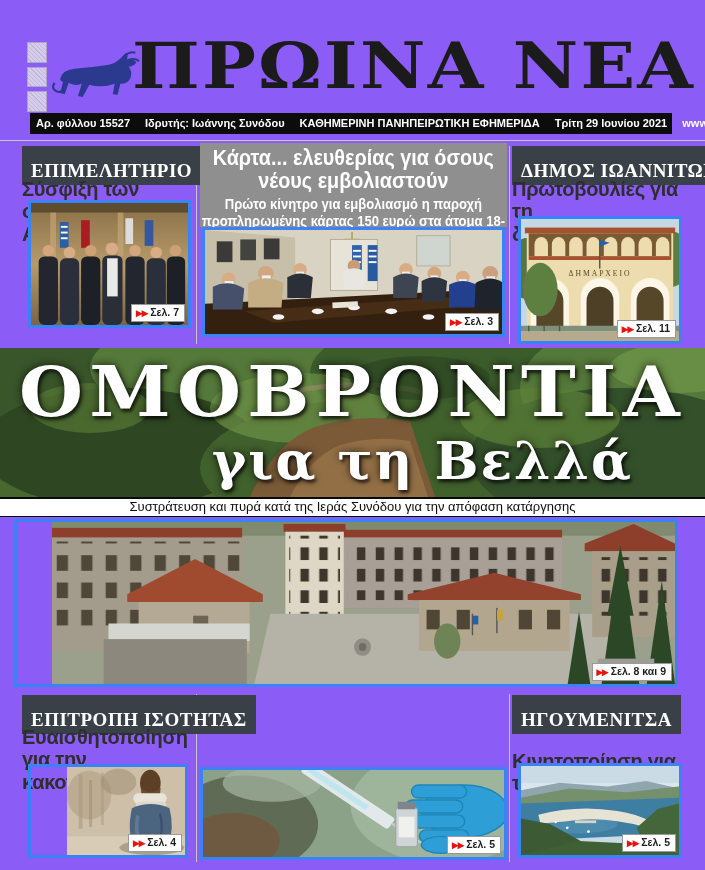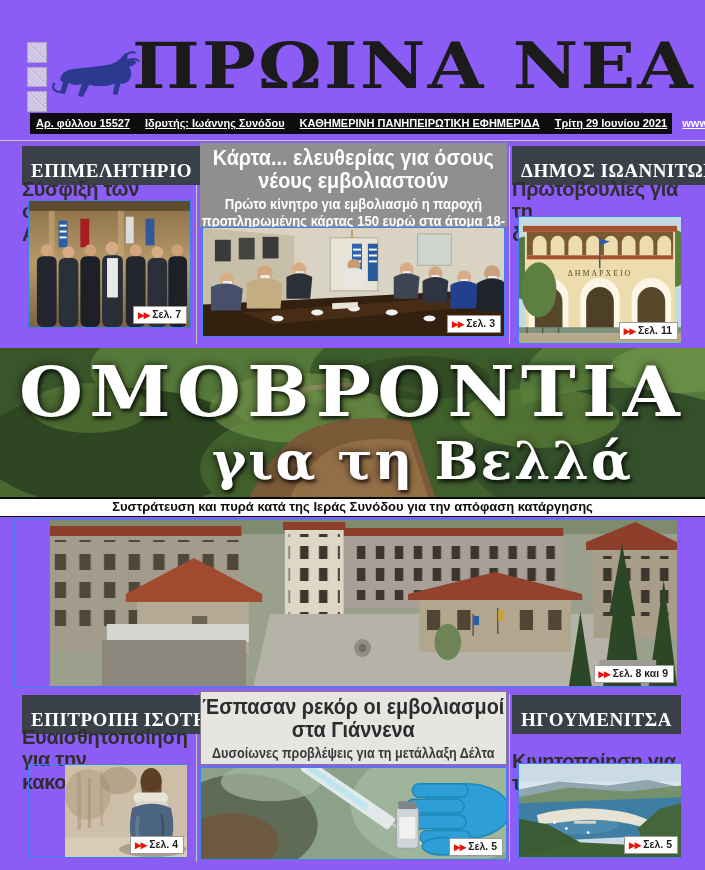--- a/index.html
+++ b/index.html
@@ -9,28 +9,28 @@
   .stamps{position:absolute;left:27px;top:42px;width:22px;height:70px;display:flex;flex-direction:column;gap:4px;}
   .stamp{width:18px;height:20px;border:1px solid #b9b9b9;background:
          repeating-linear-gradient(45deg,#e9e9e9 0 2px,#cfcfcf 2px 3px);opacity:.8;}
   .bull{position:absolute;left:47px;top:50px;width:94px;height:60px;}
   .mast-title{position:absolute;left:132px;top:22px;width:560px;height:88px;
       font-family:"DejaVu Serif","Liberation Serif",serif;font-weight:bold;font-size:64px;
       line-height:88px;color:#1b1b1b;letter-spacing:2px;white-space:nowrap;
       transform:scaleX(1.12);transform-origin:0 50%;}
   .infobar{position:absolute;left:30px;top:113px;width:642px;height:21px;background:#0c0c0c;
       color:#fff;font-size:11px;font-weight:bold;line-height:21px;text-align:center;white-space:nowrap;}
-  .infobar span{margin:6px 6px;text-decoration:underline;}
+  .infobar span{margin:6px 6px;}
   .hairline{position:absolute;left:0;top:140px;width:705px;height:1px;background:#c9c9c9;}
   
   .kick{position:absolute;background:#3a4047;color:#fff;font-family:"Liberation Serif",serif;
       font-weight:bold;font-size:19px;letter-spacing:.5px;padding:14px 9px 3px;white-space:nowrap;}
   .hl{position:absolute;font-weight:bold;color:#2e2e2e;font-size:20px;line-height:1.12;
       letter-spacing:-0.3px;cursor:pointer;}
-  .ph{position:absolute;border:1px solid #3b82f6;box-sizing:border-box;overflow:hidden;cursor:pointer;}
+  .ph{position:absolute;border:3px solid #3b82f6;box-sizing:border-box;overflow:hidden;cursor:pointer;}
   .ph svg{display:block;width:100%;height:100%;}
   .ptag{position:absolute;right:3px;bottom:3px;background:#fff;border:1px solid #9a9a9a;
       padding:1px 5px 1px 4px;font-size:10.5px;font-weight:bold;color:#1d1d1d;line-height:13px;
       white-space:nowrap;cursor:pointer;}
   .ptag .arr{color:#e8130d;font-size:8.5px;letter-spacing:-1px;margin-right:3px;}
   .vr{position:absolute;width:1px;background:#c6c6c6;}
   
   .gbox{position:absolute;left:200px;top:143px;width:307px;height:84px;background:#8f8f8f;
       color:#fff;text-align:center;overflow:hidden;}
   .squeeze{transform:scaleX(.9);transform-origin:50% 0;width:111%;margin-left:-5.5%;}
@@ -45,21 +45,21 @@
   .hero-t1{position:absolute;left:0;top:350px;width:705px;text-align:center;
       font-family:"DejaVu Serif","Liberation Serif",serif;font-weight:bold;font-size:70px;
       line-height:84px;color:#fff;letter-spacing:6px;transform:scaleX(1.05);transform-origin:50% 0;
       text-shadow:0 0 8px rgba(0,0,0,.75),2px 3px 3px rgba(0,0,0,.6);cursor:pointer;}
   .hero-t2{position:absolute;left:0;top:430px;width:705px;text-align:center;
       font-family:"DejaVu Serif","Liberation Serif",serif;font-weight:bold;font-size:52px;
       line-height:62px;color:#fff;letter-spacing:2px;transform:translateX(70px);
       text-shadow:0 0 8px rgba(0,0,0,.75),2px 3px 3px rgba(0,0,0,.6);cursor:pointer;}
   .deck{position:absolute;left:0;top:497px;width:705px;height:20px;background:#fff;
       border-top:2px solid #0a0a0a;border-bottom:1px solid #0a0a0a;box-sizing:border-box;
-      text-align:center;font-size:13px;font-weight:bold;line-height:16px;color:#0d0d0d;}
+      text-align:center;font-size:13px;font-weight:normal;line-height:16px;color:#0d0d0d;}
 </style>
 </head>
 <body>
 
 <div class="page">
 
   <div class="stamps">
     <div class="stamp"></div>
     <div class="stamp"></div>
     <div class="stamp"></div>
@@ -354,26 +354,20 @@
       <path d="M96,52 q-4,16 2,28" stroke="#5f7a96" stroke-width="5" fill="none"></path>
       <path d="M126,50 q5,14 0,30" stroke="#3a506a" stroke-width="3" fill="none"></path>
       <rect x="92" y="82" width="20" height="7" rx="3" fill="#2e2a26"></rect>
       <rect x="118" y="82" width="20" height="7" rx="3" fill="#2e2a26"></rect>
     </svg>
     <div class="ptag">
       <span class="arr">▶▶</span><span>Σελ. 4</span>
     </div>
   </div>
 
-  <div class="lbox">
-    <div class="squeeze">
-      <div class="bh">Έσπασαν ρεκόρ οι εμβολιασμοί στα Γιάννενα</div>
-      <div class="bs">Δυσοίωνες προβλέψεις για τη μετάλλαξη Δέλτα</div>
-    </div>
-  </div>
   <div class="ph" style="left:200px;top:767px;width:307px;height:93px;">
     <svg viewBox="0 0 306 93" preserveAspectRatio="none">
       <rect width="306" height="93" fill="#8ba188"></rect>
       <ellipse cx="245" cy="38" rx="95" ry="62" fill="#9fb59b"></ellipse>
       <ellipse cx="42" cy="58" rx="75" ry="52" fill="#5f6b55"></ellipse>
       <ellipse cx="30" cy="76" rx="48" ry="30" fill="#6e5a41"></ellipse>
       <ellipse cx="70" cy="14" rx="50" ry="20" fill="#a7b7a2" opacity=".7"></ellipse>
       <g fill="#2e9fd6" stroke="#1d86b8" stroke-width="1.5">
         <ellipse cx="266" cy="44" rx="44" ry="28"></ellipse>
         <rect x="212" y="16" width="56" height="14" rx="7"></rect>

